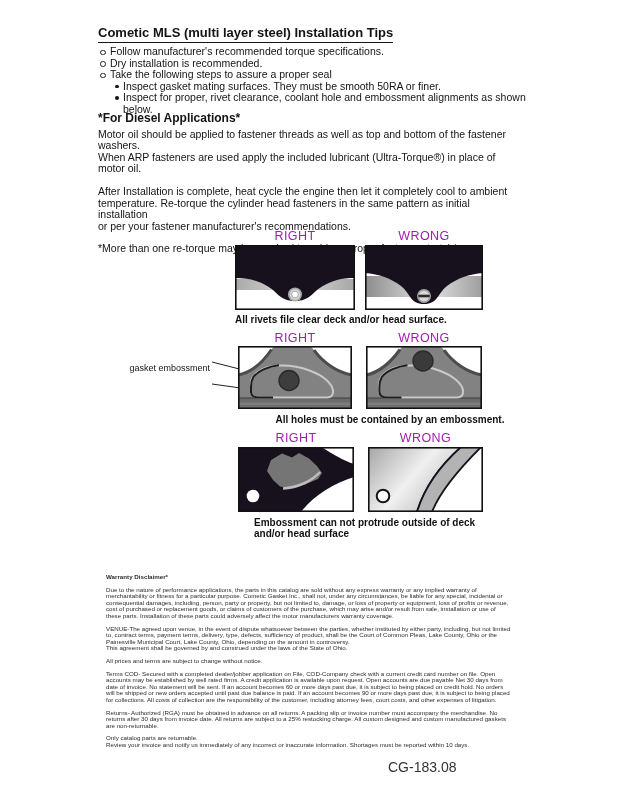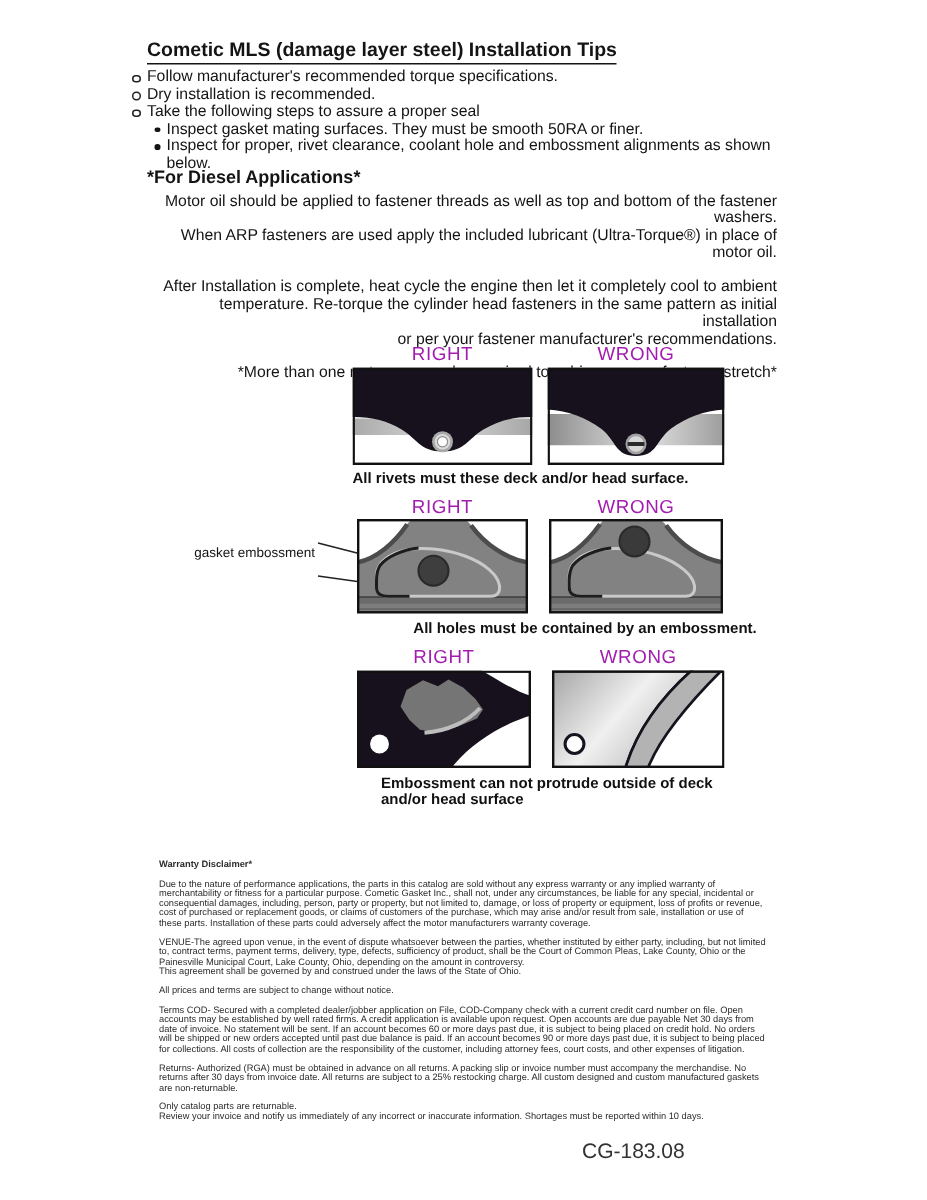--- a/index.html
+++ b/index.html
@@ -4,49 +4,49 @@
 <style>
   html,body{margin:0;padding:0;background:#fff;}
   .page{position:relative;width:618px;height:800px;background:#fff;overflow:hidden;
         font-family:"Liberation Sans","DejaVu Sans",sans-serif;color:#141414;}
   .abs{position:absolute;}
   .ml{white-space:pre-line;}
 
   .title{left:98px;top:25px;font-size:13px;font-weight:bold;
          border-bottom:1.6px solid #141414;padding-bottom:2px;}
 
-  .tips{left:88px;top:46px;font-size:10.5px;line-height:11.6px;width:430px;}
+  .tips{left:100px;top:46px;font-size:10.5px;line-height:11.6px;width:430px;}
   .tip{position:relative;padding-left:10px;}
   .tip .ring{position:absolute;left:0;top:3.6px;width:3.6px;height:3.6px;
              border:1px solid #222;border-radius:50%;display:inline-block;}
   .subtip{position:relative;padding-left:8px;margin-left:15px;}
   .subtip .dot{position:absolute;left:0;top:3.8px;width:3.8px;height:3.8px;
                background:#141414;border-radius:50%;display:inline-block;}
 
   .diesel{left:98px;top:113px;width:420px;font-size:10.5px;line-height:11.6px;}
   .diesel h3{margin:0 0 4px 0;font-size:12px;font-weight:bold;}
-  .diesel p{margin:0 0 11px 0;text-align:right;}
+  .diesel p{margin:0 0 11px 0;}
 
   .fig-label{font-size:12.5px;letter-spacing:0.4px;text-align:center;color:#a21caf;}
   .fig-caption{font-size:10px;font-weight:bold;line-height:11px;color:#111;}
   .panel{display:block;}
   .ann{font-size:9px;line-height:10.5px;text-align:right;color:#141414;}
 
   .legal{left:106px;top:574px;width:406px;font-size:6.2px;line-height:6.6px;color:#2c2c2c;}
   .legal h4{margin:0 0 6px 0;font-size:6.2px;font-weight:bold;}
   .legal p{margin:0 0 6px 0;}
 
   .docnum{left:388px;top:759px;font-size:14px;color:#333;}
 </style>
 </head>
 <body>
 
 <div class="page">
 
-  <div class="abs title">Cometic MLS (damage layer steel) Installation Tips</div>
+  <div class="abs title">Cometic MLS (multi layer steel) Installation Tips</div>
 
   <div class="abs tips">
     <div class="tip">
       <span class="ring"></span>
       <span>Follow manufacturer's recommended torque specifications.</span>
     </div>
     <div class="tip">
       <span class="ring"></span>
       <span>Dry installation is recommended.</span>
     </div>
@@ -105,21 +105,21 @@
     <rect width="118" height="65" fill="#fff"></rect>
     <rect x="0" y="31" width="118" height="21" fill="url(#g1w)"></rect>
     <rect x="0" y="52" width="118" height="13" fill="#fff"></rect>
     <path d="M0,0 H118 V28 C104,29 92,33.5 82,41 C72,49 73,59 59,59 C45,59 46,49 36,41 C26,33.5 14,29 0,28 Z" fill="#16111c"></path>
     <circle cx="59" cy="51" r="7" fill="#a2a2a2"></circle>
     <circle cx="59" cy="51" r="5.2" fill="#d8d8d8"></circle>
     <line x1="53.4" y1="51" x2="64.6" y2="51" stroke="#2b2b2b" stroke-width="2.6"></line>
     <rect x="0.8" y="0.8" width="116.4" height="63.4" fill="none" stroke="#111" stroke-width="1.6"></rect>
   </svg>
 
-  <div class="abs fig-caption" style="left:235px;top:314px;">All rivets must these deck and/or head surface.</div>
+  <div class="abs fig-caption" style="left:235px;top:314px;">All rivets file clear deck and/or head surface.</div>
 
   <div class="abs fig-label" style="left:238px;top:331px;width:114px;">RIGHT</div>
   <div class="abs fig-label" style="left:366px;top:331px;width:116px;">WRONG</div>
 
   <div class="abs ann" style="left:100px;top:363px;width:110px;">gasket embossment</div>
 
   <svg class="abs" style="left:211px;top:358px;" width="84" height="38" viewBox="0 0 84 38">
     <line x1="1" y1="4" x2="79" y2="24" stroke="#222" stroke-width="1"></line>
     <line x1="1" y1="26" x2="51" y2="33" stroke="#222" stroke-width="1"></line>
   </svg>

